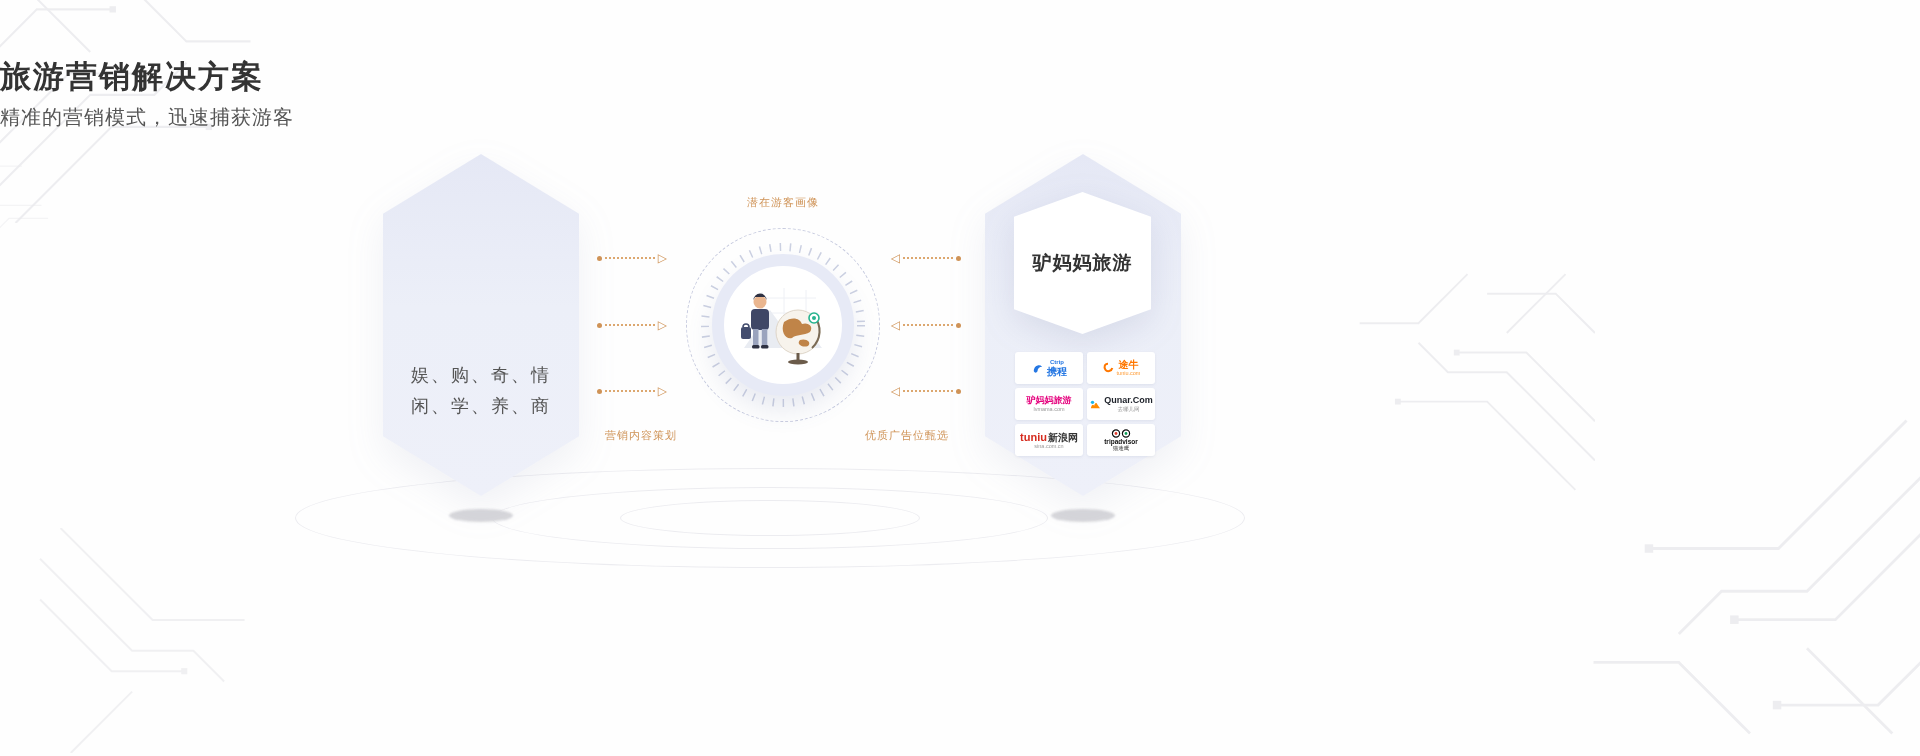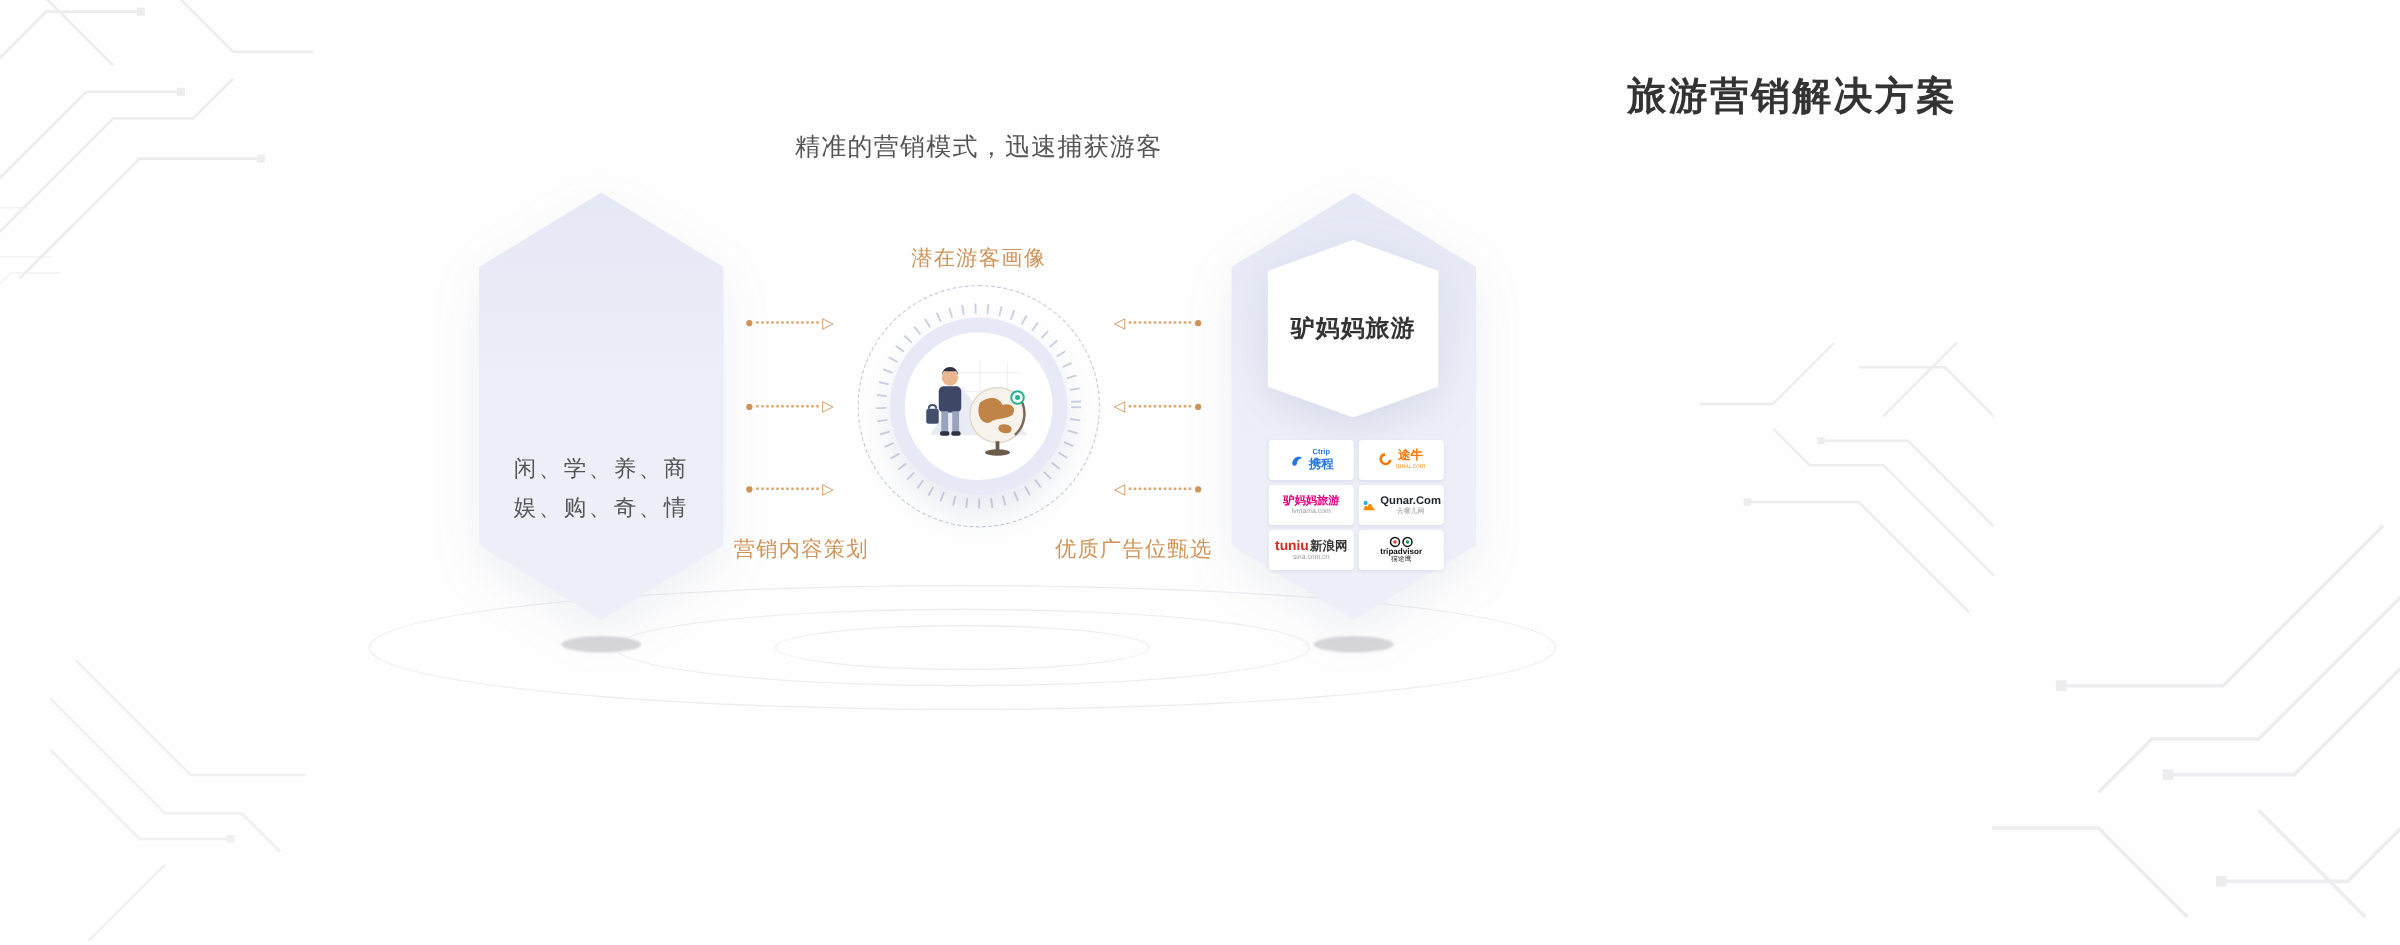--- a/index.html
+++ b/index.html
@@ -9,23 +9,23 @@
 
   
   .deco { position:absolute; opacity:.85; pointer-events:none; }
   .deco-tl { left:-12px; top:-12px; width:290px; height:235px; }
   .deco-left { left:-50px; top:120px; width:170px; height:210px; opacity:.5; }
   .deco-right { left:1340px; top:232px; width:255px; height:300px; transform:scaleX(-1); }
   .deco-bl { left:28px; top:528px; width:290px; height:225px; transform:scaleY(-1); opacity:.7; }
   .deco-br { left:1565px; top:392px; width:370px; height:370px; transform:scale(-1,-1); }
 
   
-  .title { position:absolute; left:0; top:56px; width:1566px; text-align:right;
+  .title { position:absolute; left:0; top:56px; width:1566px; text-align:left;
     font-size:31px; font-weight:700; color:#333; letter-spacing:2px; }
-  .subtitle { position:absolute; left:0; top:104px; width:1566px; text-align:center;
+  .subtitle { position:absolute; left:0; top:104px; width:1566px; 
     font-size:20px; color:#555; letter-spacing:1px; }
 
   
   .ellipse { position:absolute; border:1px solid #ececf0; border-radius:50%; }
   .e1 { left:295px; top:468px; width:950px; height:100px; }
   .e2 { left:492px; top:487px; width:556px; height:62px; }
   .e3 { left:620px; top:500px; width:300px; height:36px; }
   .ped { position:absolute; width:64px; height:13px; border-radius:50%;
     background:#d7d7db; filter:blur(1px); }
   .ped-left { left:449px; top:509px; }
@@ -60,21 +60,21 @@
 
   
   .orb { position:absolute; left:686px; top:228px; width:194px; height:194px; }
   .orb-dashed { position:absolute; inset:0; border:1px dashed #c7cbdf; border-radius:50%; }
   .orb-ticks { position:absolute; left:10px; top:10px; }
   .orb-ring { position:absolute; inset:26px; border-radius:50%; border:12px solid #e7eaf6;
     background:#fff; box-shadow:0 14px 26px rgba(100,110,160,.14); }
   .orb-art { position:absolute; inset:40px; }
 
   
-  .olabel { position:absolute; color:#cf9357; font-size:17px; letter-spacing:1px; text-align:center; }
+  .olabel { position:absolute; color:#cf9357; font-size:11px; letter-spacing:1px; text-align:center; }
   .olabel-top { left:686px; top:195px; width:194px; }
   .olabel-bl { left:568px; top:428px; width:146px; }
   .olabel-br { left:830px; top:428px; width:154px; }
 
   
   .arrow { position:absolute; width:70px; height:16px; display:flex; align-items:center; }
   .arrow .dot { width:5px; height:5px; border-radius:50%; background:#cf9357; flex:none; }
   .arrow .line { flex:1; height:0; border-top:2px dotted #dca76f; margin:0 3px; }
   .arrow .tri { font-size:12px; line-height:1; color:#cf9357; flex:none; }
   .a-l1 { left:597px; top:250px; } .a-l2 { left:597px; top:317px; } .a-l3 { left:597px; top:383px; }
@@ -154,22 +154,22 @@
   <div class="ellipse e1"></div>
   <div class="ellipse e2"></div>
   <div class="ellipse e3"></div>
   <div class="ped ped-left"></div>
   <div class="ped ped-right"></div>
 
   <div class="hexwrap" style="left:383px; top:154px;">
     <div class="hex hex-outer"></div>
   </div>
   <div class="hex-list">
+    <div>娱、购、奇、情</div>
     <div>闲、学、养、商</div>
-    <div>娱、购、奇、情</div>
   </div>
 
   <div class="hexwrap" style="left:985px; top:154px;">
     <div class="hex hex-outer"></div>
   </div>
   <div class="hexwrap-inner" style="left:1014px; top:192px;">
     <div class="hex hex-inner">
       <span class="hex-title">驴妈妈旅游</span>
     </div>
   </div>

